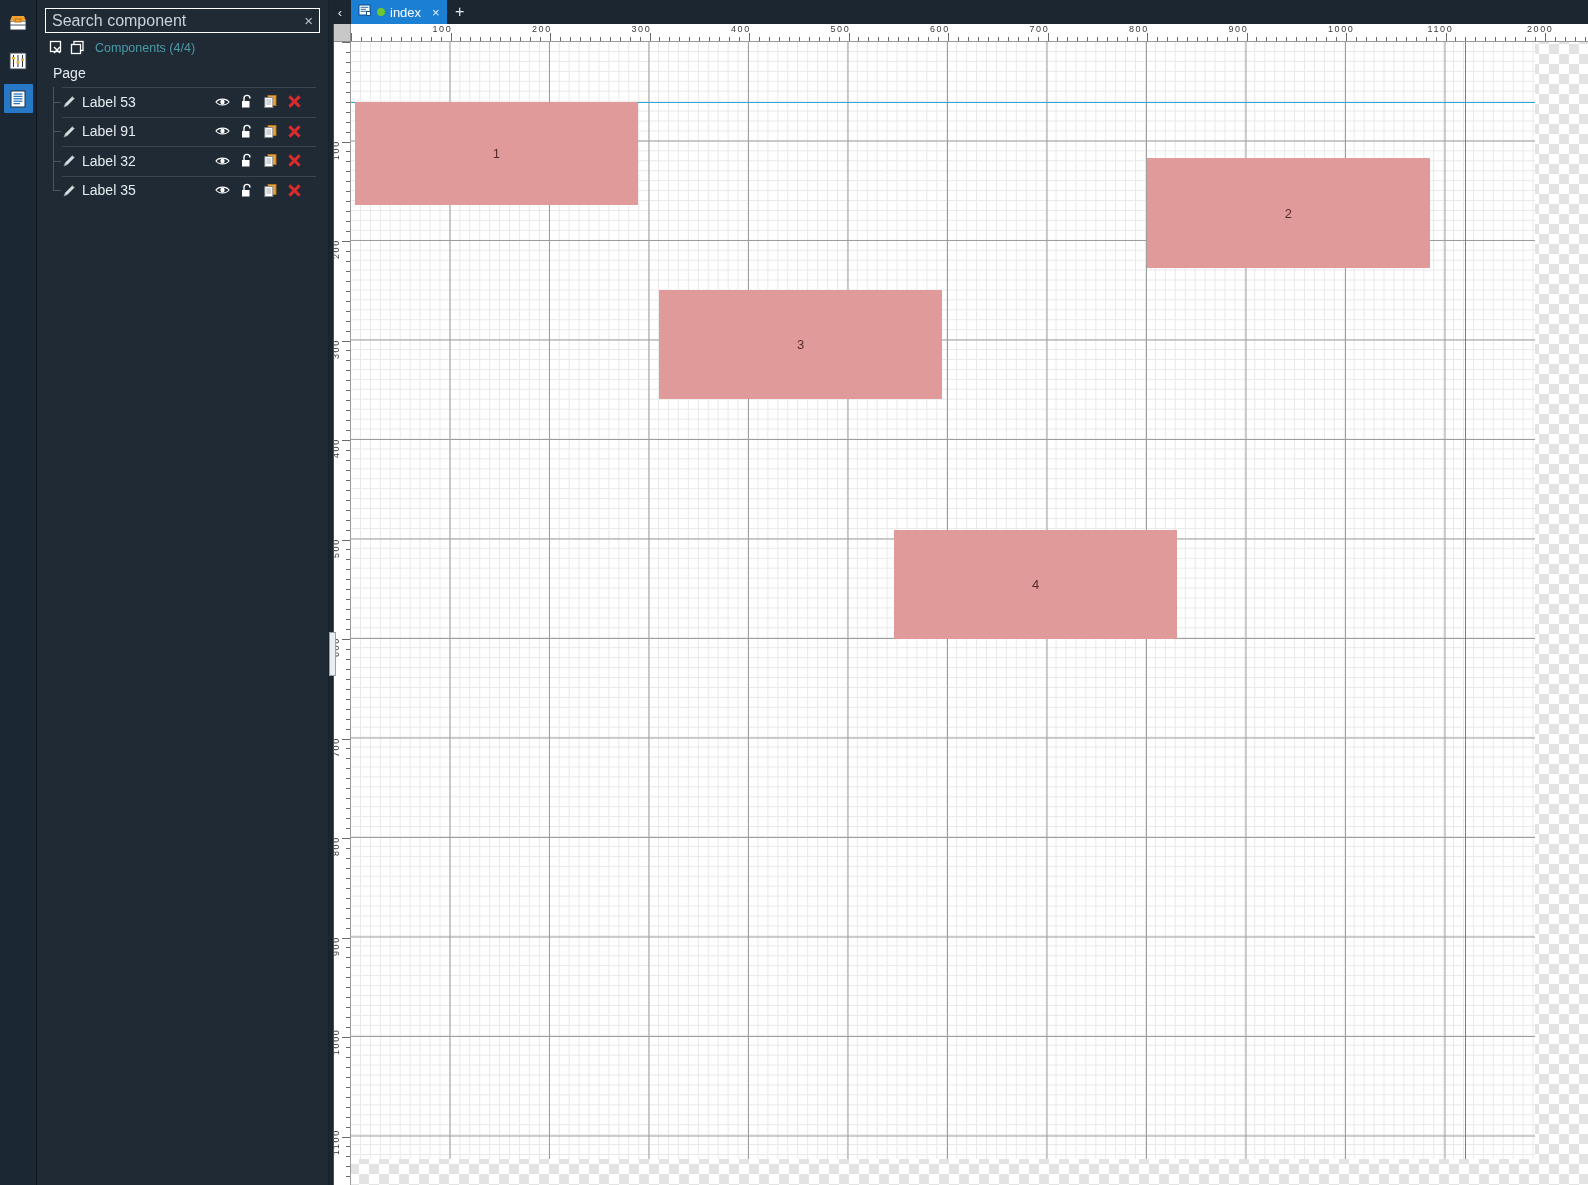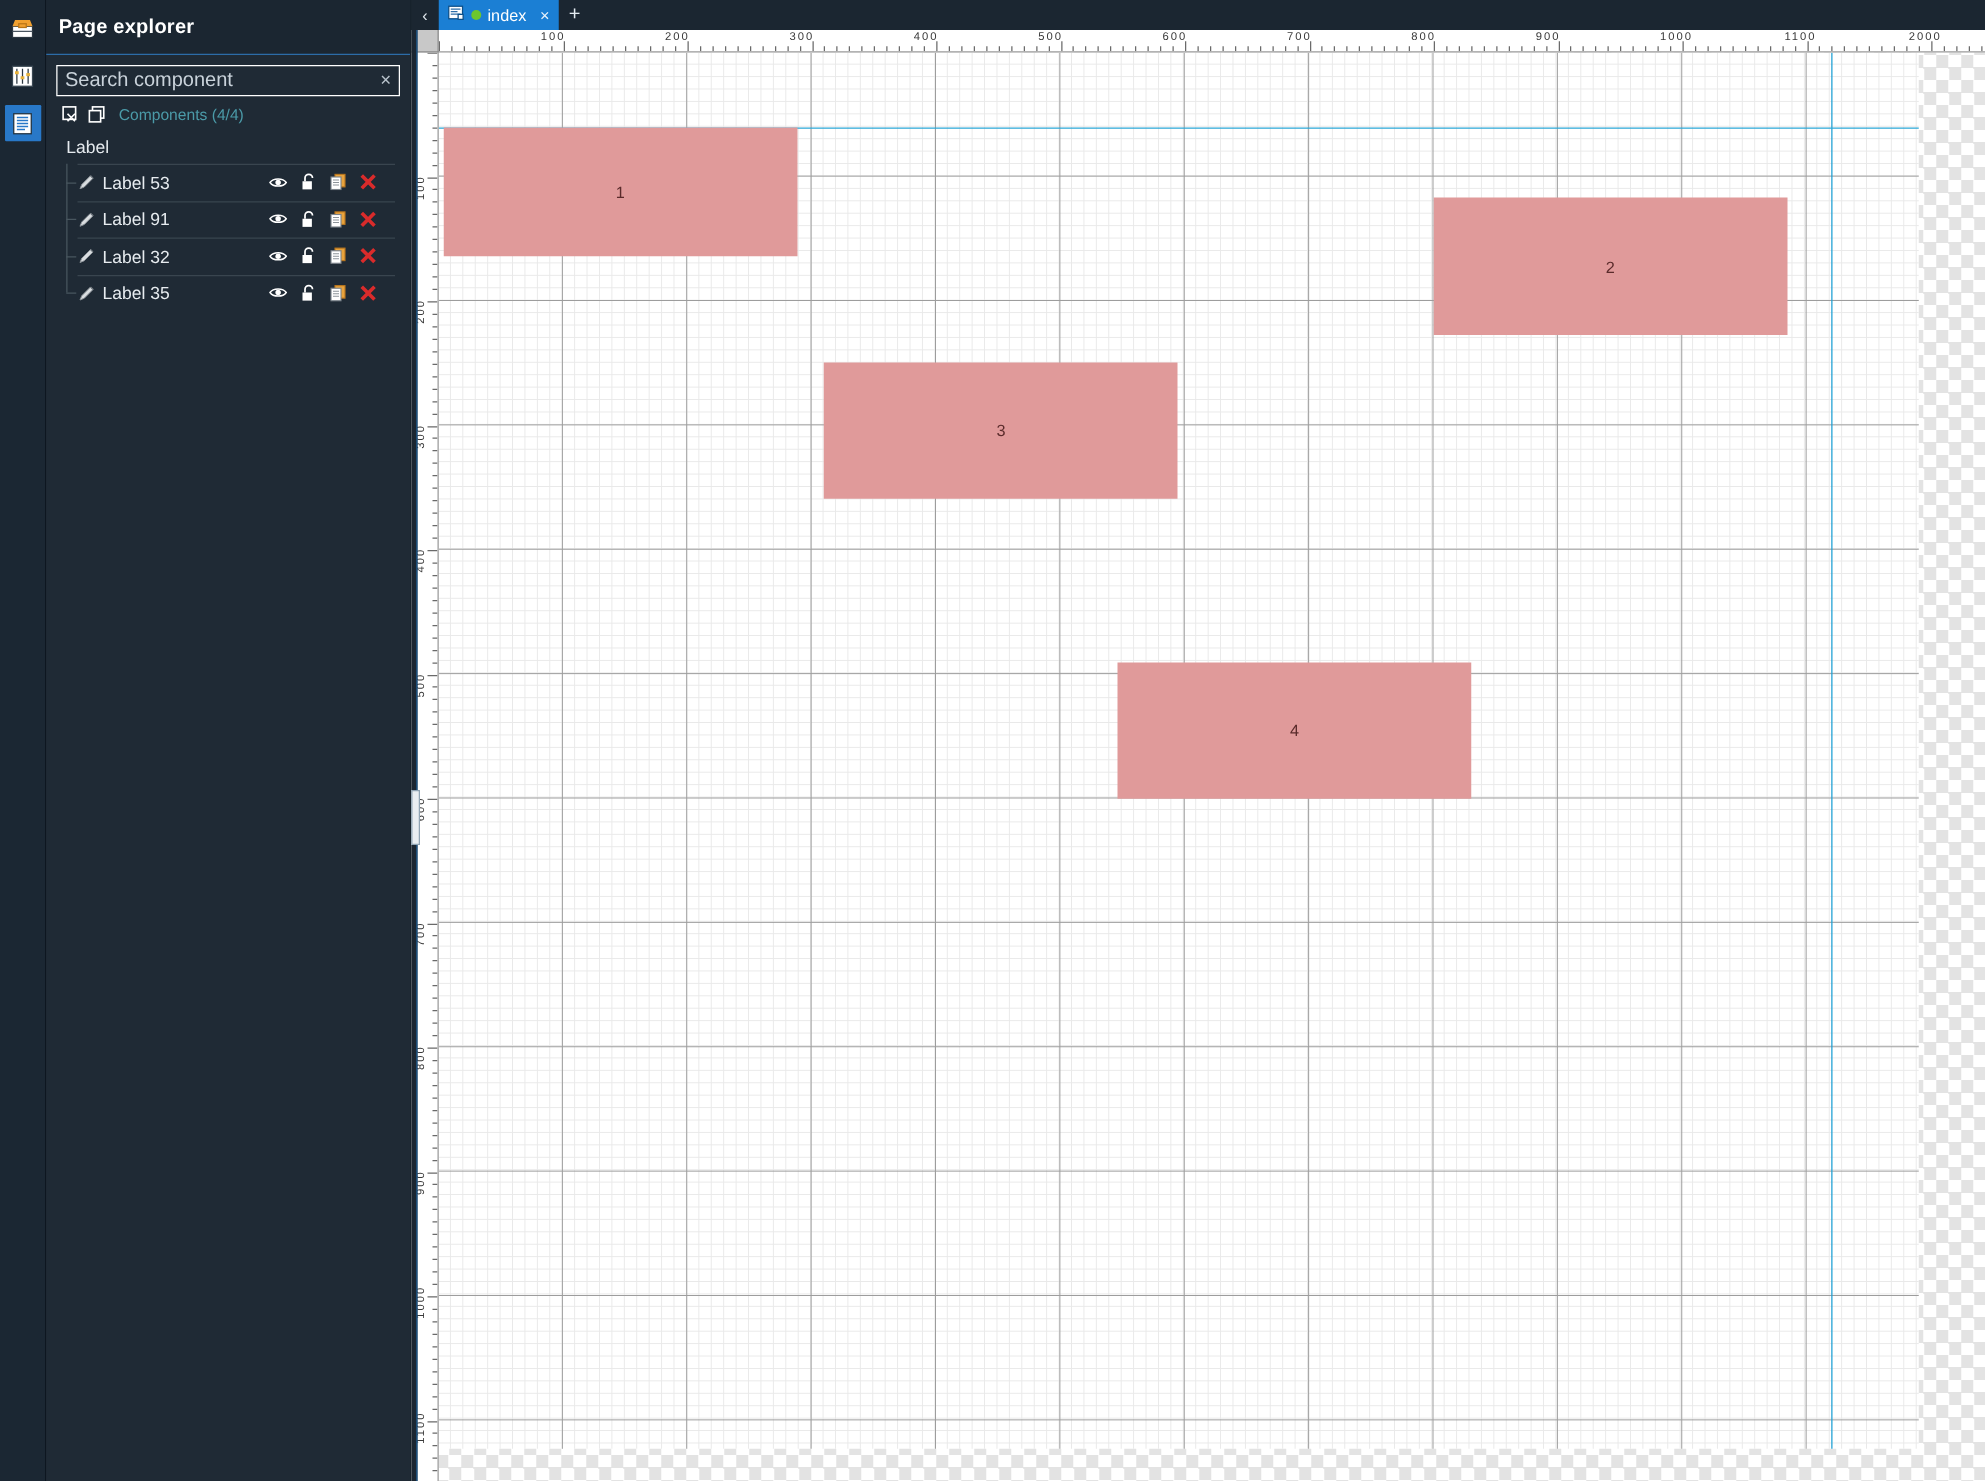--- a/index.html
+++ b/index.html
@@ -224,23 +224,20 @@
           <line x1="6.5" y1="8.4" x2="15.5" y2="8.4"></line>
           <line x1="6.5" y1="10.8" x2="15.5" y2="10.8"></line>
           <line x1="6.5" y1="13.2" x2="15.5" y2="13.2"></line>
           <line x1="6.5" y1="15.6" x2="13" y2="15.6"></line>
         </g>
       </svg>
     </div>
   </div>
 
   <div class="panel">
-    <div class="panel-header">
-      <span class="panel-title">Page explorer</span>
-    </div>
 
     <div class="panel-body">
 
       <div class="search-box">
         <input type="text" value="" placeholder="Search component" style="">
         <span class="search-clear">×</span>
       </div>
 
       <div class="toolrow">
         <span class="act">
@@ -251,21 +248,21 @@
         </span>
         <span class="act">
           <svg width="15" height="15" viewBox="0 0 15 15">
             <rect x="4" y="1.5" width="9" height="9" fill="none" stroke="#ffffff" stroke-width="1.3"></rect>
             <rect x="1.5" y="4.5" width="9" height="9" fill="#1f2a35" stroke="#ffffff" stroke-width="1.3"></rect>
           </svg>
         </span>
         <span class="comp-count">Components (4/4)</span>
       </div>
 
-      <div class="page-label">Label</div>
+      <div class="page-label">Page</div>
 
       <div class="tree">
 
         <div class="row">
           <span class="row-sep"></span>
           <span class="act">
             <svg width="15" height="15" viewBox="0 0 15 15">
               <path d="M2 13 L3.4 9.6 L10.4 2.6 L12.4 4.6 L5.4 11.6 Z" fill="#d9dde0" stroke="#8d949a" stroke-width="0.8"></path>
               <path d="M10.4 2.6 L12.4 4.6" stroke="#6d757c"></path>
             </svg>

